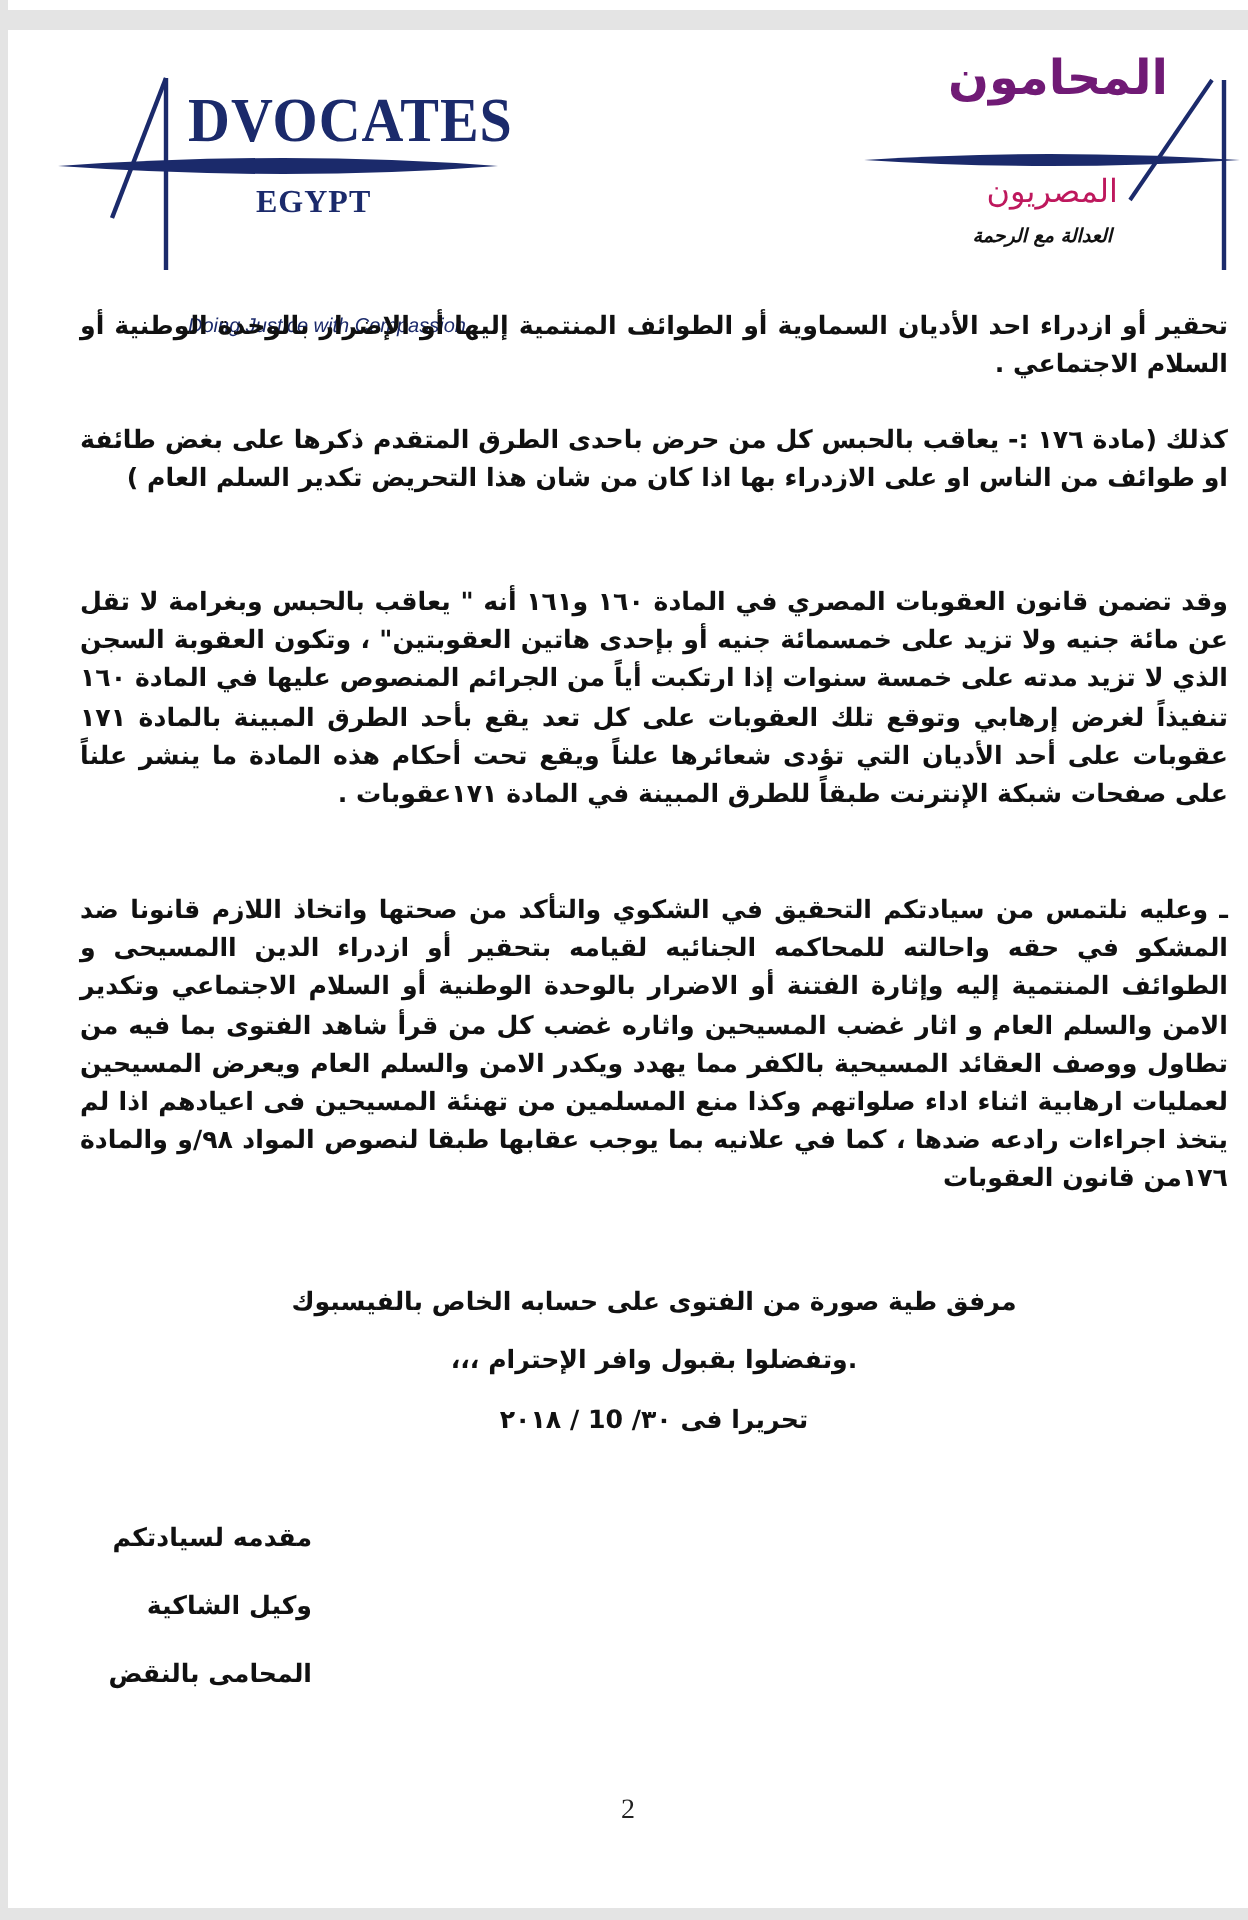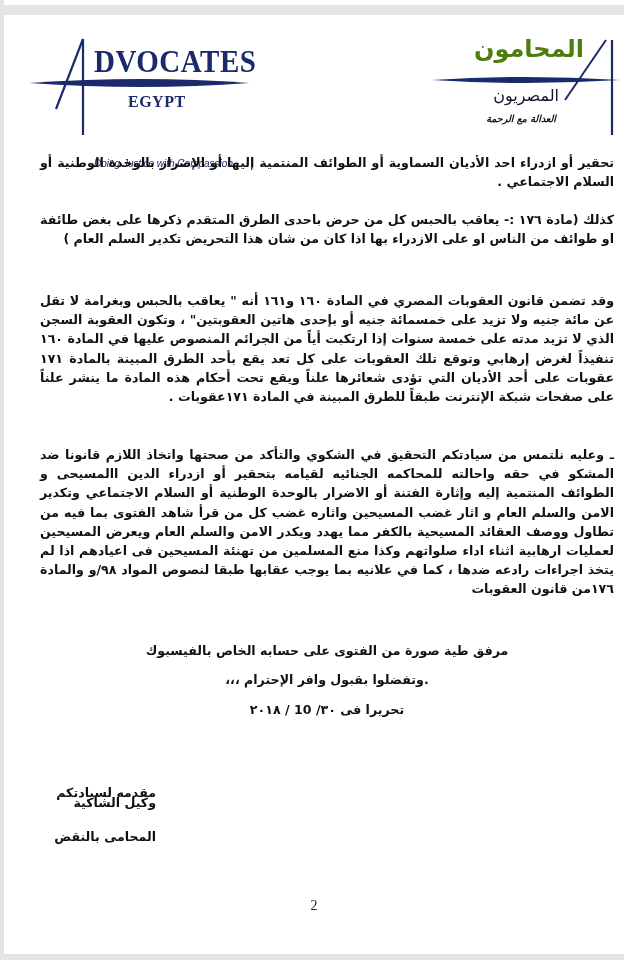--- a/index.html
+++ b/index.html
@@ -32,28 +32,28 @@
     position: absolute; left: 104px; top: 68px;
     font-family: "Liberation Serif", serif; font-weight: bold;
     font-size: 16px; color: #1b2a6b; letter-spacing: 0.5px;
   }
   .en-tag {
     position: absolute; left: 70px; top: 89px;
     font-family: "Liberation Sans", sans-serif; font-style: italic;
     font-size: 10px; color: #1b2a6b; margin-top: 44px;
   }
   .ar-title {
-    position: absolute; right: 40px; top: 10px;
+    position: absolute; right: 40px; top: 0;
     font-family: "DejaVu Sans", sans-serif; font-weight: bold;
-    font-size: 24px; color: #4d7c0f; direction: rtl;
+    font-size: 24px; color: #701a75; direction: rtl;
   }
   .ar-sub {
     position: absolute; right: 65px; top: 61px;
     font-family: "DejaVu Sans", sans-serif;
-    font-size: 16px; color: #0f172a; direction: rtl;
+    font-size: 16px; color: #be185d; direction: rtl;
   }
   .ar-tag {
     position: absolute; right: 68px; top: 88px;
     font-family: "DejaVu Sans", sans-serif; font-weight: bold; font-style: italic;
     font-size: 9.5px; color: #111111; direction: rtl;
   }
   
   .body {
     position: absolute; left: 36px; top: 124px; width: 574px;
     direction: rtl; text-align: justify;
@@ -63,21 +63,21 @@
   .para { margin: 0; }
   .p1 { position: absolute; top: 14px; right: 0; width: 574px; }
   .p2 { position: absolute; top: 71px; right: 0; width: 574px; }
   .p3 { position: absolute; top: 152px; right: 0; width: 574px; }
   .p4 { position: absolute; top: 306px; right: 0; width: 574px; }
   .single { position: absolute; right: 0; width: 574px; text-align: center; }
   .s-attach { top: 502px; }
   .s-regards { top: 531px; }
   .s-date { top: 561px; }
   .sig { position: absolute; right: 458px; text-align: right; white-space: nowrap; font-size: 12.6px; }
-  .sig1 { top: 620px; margin-top: 24px; }
+  .sig1 { top: 620px; }
   .sig2 { top: 654px; }
   .sig3 { top: 688px; }
   .page-num {
     position: absolute; left: 0; width: 620px; top: 883px; text-align: center;
     font-family: "Liberation Serif", serif; font-size: 14px; color: #222;
   }
 </style>
 </head>
 <body>
 

